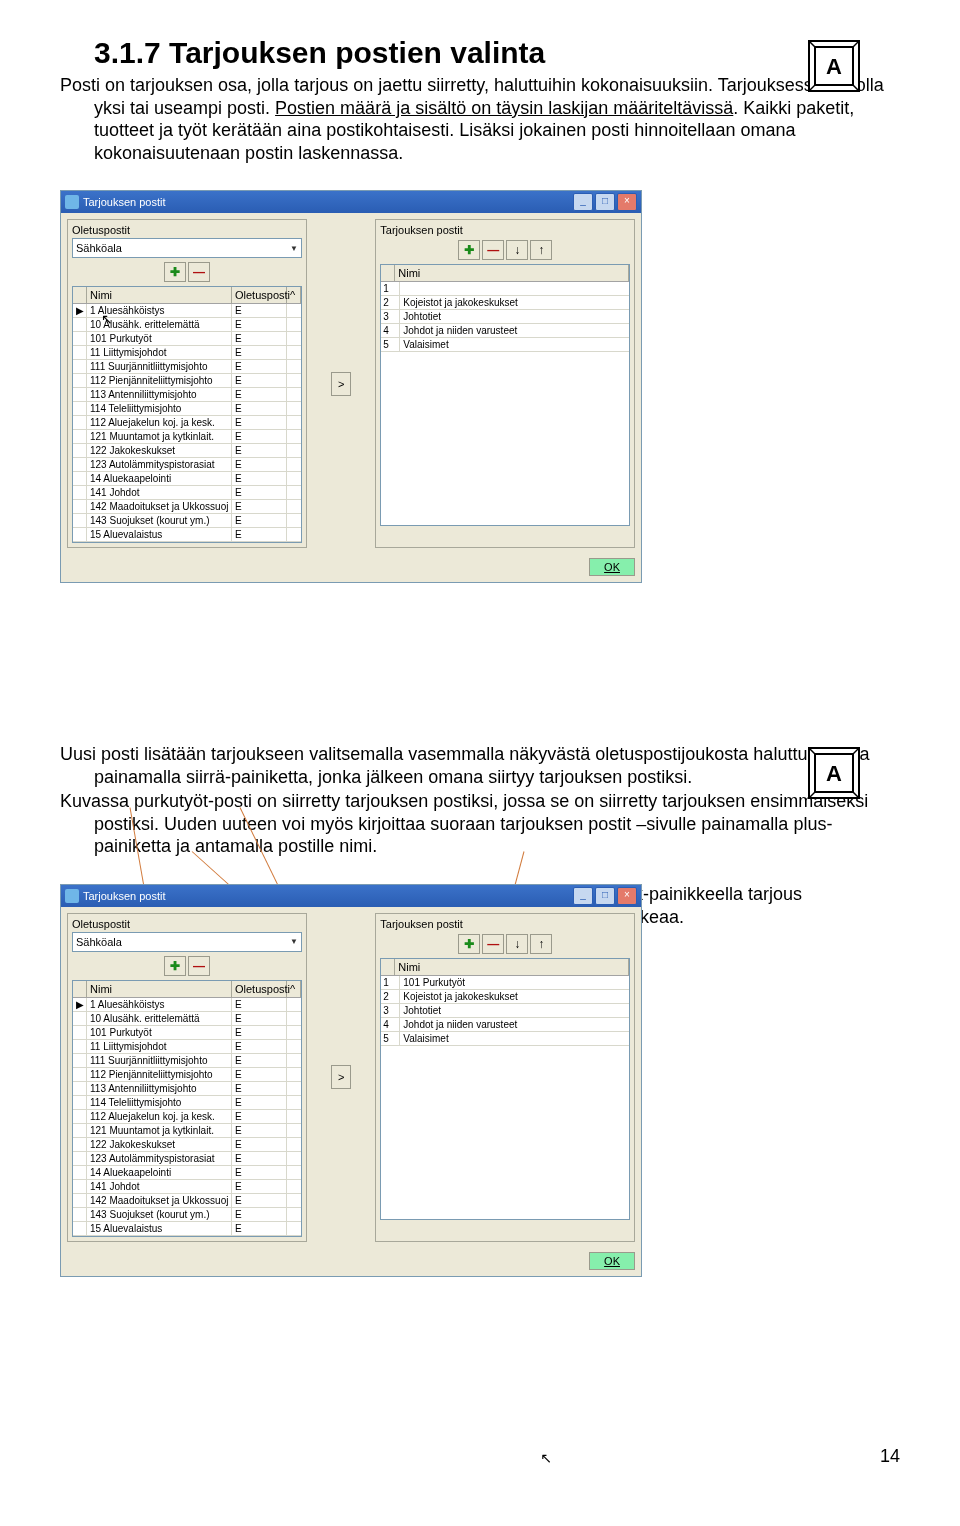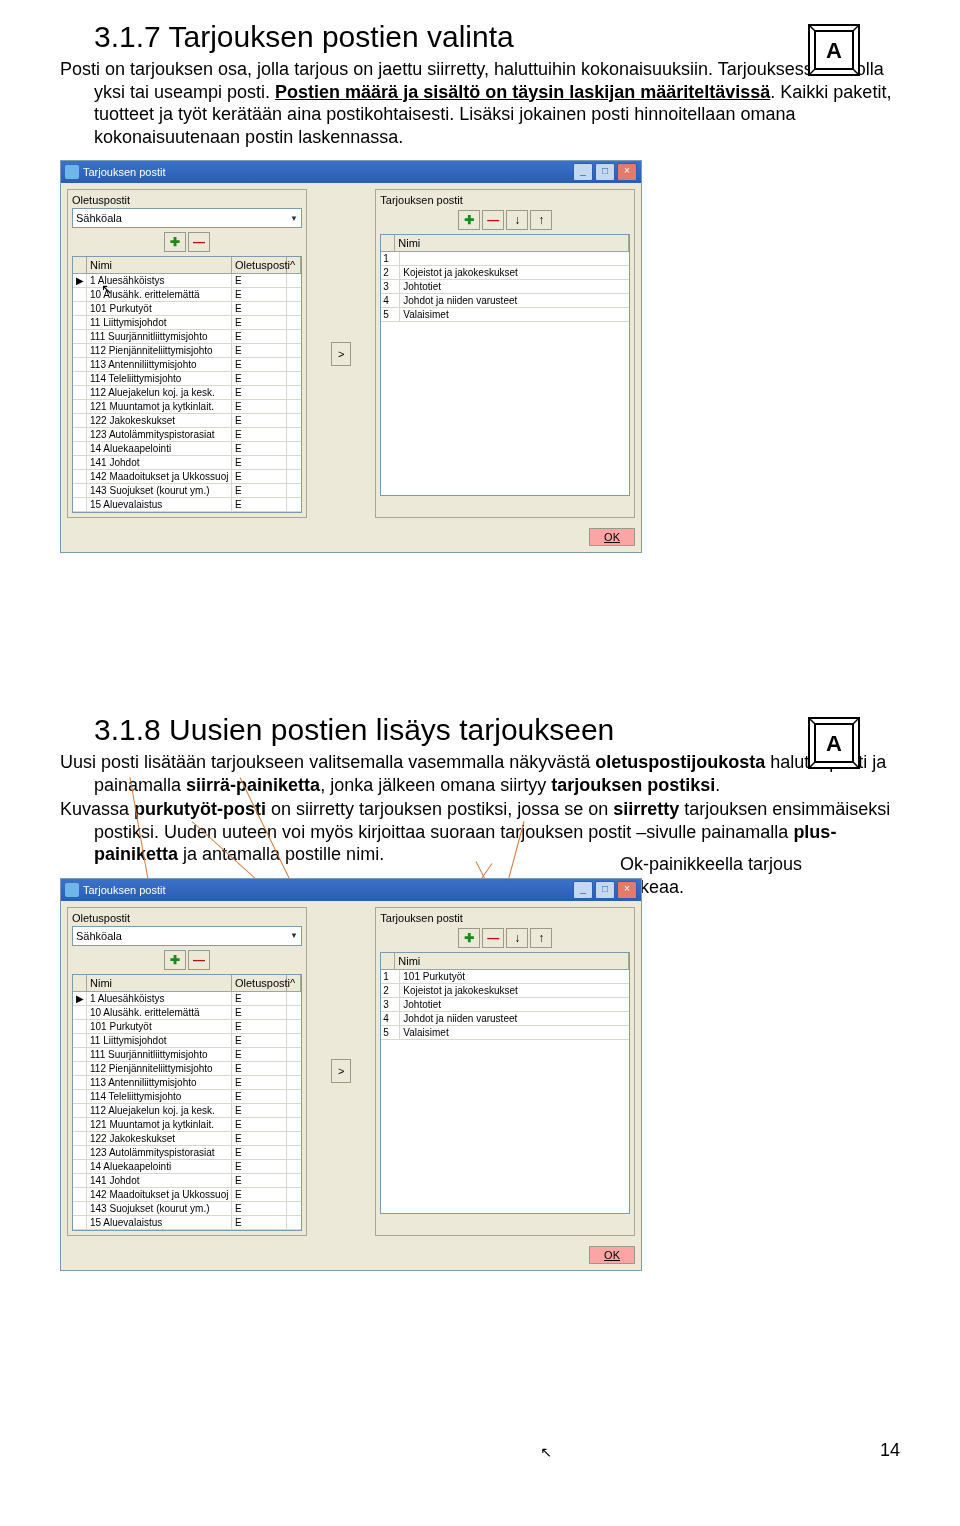--- a/index.html
+++ b/index.html
@@ -1,27 +1,27 @@
 <!DOCTYPE html>
 <html><head>
 <meta charset="utf-8">
 <style>
   html,body{margin:0;padding:0;background:#fff;font-family:Arial,Helvetica,sans-serif;color:#000}
   .page{width:960px;margin:0 auto;padding:20px 60px 40px 60px;box-sizing:border-box;position:relative}
   .section{position:relative;margin-bottom:160px}
-  .section-title{font-size:30px;font-weight:400;margin:0 0 4px 0}
+  .section-title{font-size:30px;font-weight:700;margin:16px 0 4px 0}
   .para{font-size:18px;line-height:1.25;margin:0 0 2px 0}
   .indent{padding-left:34px}
   .u{text-decoration:underline}
-  .bold{font-weight:bold}
+  .bold{font-weight:normal}
   .hang{padding-left:34px;text-indent:-34px}
   .a-badge{position:absolute;top:4px;right:40px;width:52px;height:52px}
   .a-badge svg{width:100%;height:100%}
   
-  .win{width:580px;border:1px solid #7a9bb2;background:#ece9d8;font-family:Tahoma,Arial,sans-serif;font-size:11px;margin-top:12px;position:relative}
+  .win{width:580px;border:1px solid #7a9bb2;background:#ece9d8;font-family:Tahoma,Arial,sans-serif;font-size:11px;margin-top:26px;position:relative}
   .titlebar{height:22px;background:linear-gradient(#3b72c9,#2a5db3);color:#fff;display:flex;align-items:center;padding:0 4px;justify-content:space-between}
   .titlebar .tbl{display:flex;align-items:center;gap:4px}
   .ticon{width:14px;height:14px;background:#6fb6e8;border-radius:2px}
   .winbtns{display:flex;gap:2px}
   .winbtn{width:18px;height:16px;background:#c6d8f0;border:1px solid #2a5db3;border-radius:2px;text-align:center;line-height:13px;font-size:10px;color:#2a5db3}
   .wbody{display:flex;padding:6px;gap:24px}
   .pane{border:1px solid #a8a89a;background:#ece9d8;padding:4px}
   .paneL{width:230px}
   .paneR{width:300px}
   .label{font-size:11px;margin-bottom:2px}
@@ -43,21 +43,21 @@
   .gc1{width:14px;border-right:1px solid #d8d8cc}
   .gc2{flex:1;border-right:1px solid #d8d8cc;white-space:nowrap;overflow:hidden}
   .gc3{width:55px;border-right:1px solid #d8d8cc}
   .gc4{width:14px}
   .trans{width:22px;height:22px;border:1px solid #9a9a8c;background:#ece9d8;display:flex;align-items:center;justify-content:center;align-self:center}
   .rgh1{width:14px}
   .rgh2{flex:1}
   .rgc1{width:14px;border-right:1px solid #d8d8cc;font-size:10px;padding:1px 2px}
   .rgc2{flex:1;font-size:10px;padding:1px 3px}
   .footer{display:flex;justify-content:flex-end;padding:4px 6px 6px}
-  .okbtn{border:1px solid #9a9a8c;background:#fca5a5;padding:2px 14px;font-size:11px}
+  .okbtn{border:1px solid #9a9a8c;background:#86efac;padding:2px 14px;font-size:11px}
   .cursor{position:absolute;font-size:14px;color:#000;pointer-events:none}
   .arrow-line{position:absolute;border-top:1px solid #d17a3b;transform-origin:left center;pointer-events:none}
   .pagenum{position:absolute;bottom:10px;right:60px;font-size:18px}
   .gridR{background:#fff;border:1px solid #7a9bb2;min-height:260px}
   .gridL{min-height:auto}
 </style>
 </head>
 <body>
 
 <div class="page">
@@ -274,21 +274,20 @@
       <svg viewBox="0 0 52 52">
           <rect x="1" y="1" width="50" height="50" fill="#fff" stroke="#000" stroke-width="2"></rect>
           <rect x="7" y="7" width="38" height="38" fill="none" stroke="#000" stroke-width="2"></rect>
           <line x1="1" y1="1" x2="7" y2="7" stroke="#000" stroke-width="1.5"></line>
           <line x1="51" y1="1" x2="45" y2="7" stroke="#000" stroke-width="1.5"></line>
           <line x1="1" y1="51" x2="7" y2="45" stroke="#000" stroke-width="1.5"></line>
           <line x1="51" y1="51" x2="45" y2="45" stroke="#000" stroke-width="1.5"></line>
           <text x="26" y="34" text-anchor="middle" font-size="22" font-family="Arial" font-weight="bold">A</text>
         </svg>
     </div>
-    <h2 class="section-title indent">3.1.8 Uusien postien lisäys tarjoukseen</h2>
     <p class="para hang">
       <span>Uusi posti lisätään tarjoukseen valitsemalla vasemmalla näkyvästä </span><span class="bold">oletuspostijoukosta</span><span> haluttu posti ja painamalla </span><span class="bold">siirrä-painiketta</span><span>, jonka jälkeen omana siirtyy </span><span class="bold">tarjouksen postiksi</span><span>.</span>
     </p>
     <p class="para hang">
       <span>Kuvassa </span><span class="bold">purkutyöt-posti</span><span> on siirretty tarjouksen postiksi, jossa se on </span><span class="bold">siirretty</span><span> tarjouksen ensimmäiseksi postiksi. Uuden uuteen voi myös kirjoittaa suoraan tarjouksen postit –sivulle painamalla </span><span class="bold">plus-painiketta</span><span> ja antamalla postille nimi.</span>
     </p>
     <p class="para" style="position:absolute;left:560px;top:140px;width:200px">Ok-painikkeella tarjous aukeaa.</p>
 
     <div class="arrow-line" style="left:70px;top:64px;width:200px;transform:rotate(80deg)"></div>
     <div class="arrow-line" style="left:180px;top:64px;width:260px;transform:rotate(64deg)"></div>

